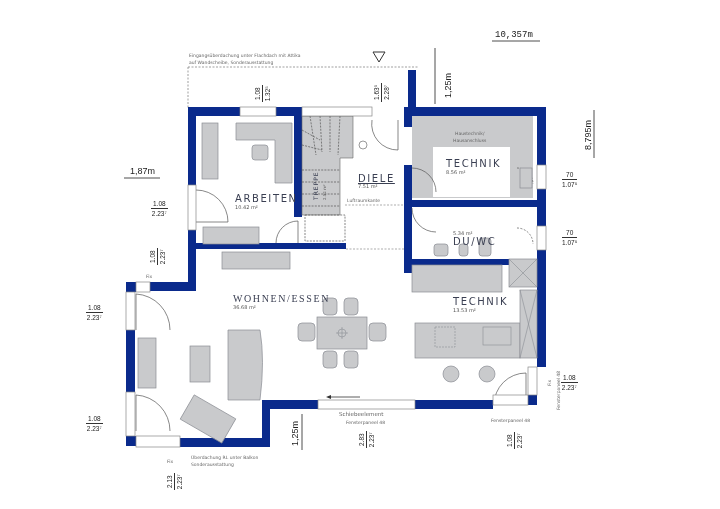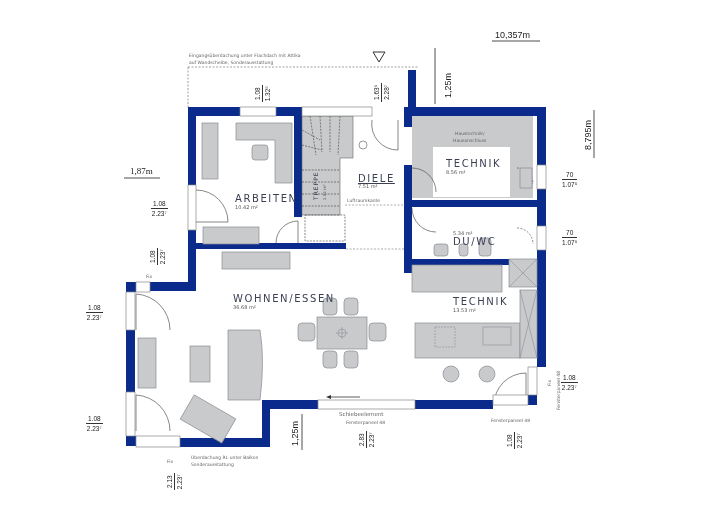--- a/index.html
+++ b/index.html
@@ -166,35 +166,35 @@
 
   <g stroke="#222" stroke-width="0.8">
     <line x1="492" y1="41" x2="540" y2="41"></line>
     <line x1="594" y1="110" x2="594" y2="158"></line>
     <line x1="124" y1="178" x2="160" y2="178"></line>
     <line x1="435" y1="48" x2="435" y2="104"></line>
     <line x1="302" y1="414" x2="302" y2="450"></line>
   </g>
 </svg>
 
-<div class="dim" style="left:495px;top:30px;">10,357m</div>
+<div class="dim" style="left:495px;top:30px;font-family:Liberation Mono, monospace;">10,357m</div>
 <div class="dim vert" style="left:583px;top:150px;">8,795m</div>
-<div class="dim" style="left:130px;top:166px;font-family:Liberation Serif, serif;">1,87m</div>
+<div class="dim" style="left:130px;top:166px;">1,87m</div>
 <div class="dim vert" style="left:443px;top:98px;">1,25m</div>
 <div class="dim vert" style="left:290px;top:446px;">1,25m</div>
 
 <div class="room-label" style="left:235px;top:193px;">ARBEITEN</div>
 <div class="room-area" style="left:235px;top:204px;">10.42 m²</div>
 <div class="room-label" style="left:358px;top:173px;text-decoration:underline;">DIELE</div>
 <div class="room-area" style="left:358px;top:183px;">7.51 m²</div>
 <div class="room-label" style="left:446px;top:158px;">TECHNIK</div>
 <div class="room-area" style="left:446px;top:169px;">8.56 m²</div>
 <div class="room-label" style="left:453px;top:236px;">DU/WC</div>
 <div class="room-area" style="left:453px;top:230px;">5.34 m²</div>
-<div class="room-label" style="left:233px;top:293px;">WOHNEN/ESSEN</div>
+<div class="room-label" style="left:233px;top:293px;font-family:Liberation Serif, serif;">WOHNEN/ESSEN</div>
 <div class="room-area" style="left:233px;top:304px;">36.68 m²</div>
 <div class="room-label" style="left:453px;top:296px;">TECHNIK</div>
 <div class="room-area" style="left:453px;top:307px;">13.53 m²</div>
 <div class="room-label vert" style="left:312px;top:200px;font-size:6px;letter-spacing:1px;">TREPPE</div>
 <div class="room-area vert" style="left:322px;top:200px;font-size:4px;">2.52 m²</div>
 
 <div class="note" style="left:189px;top:52px;">
   <span>Eingangsüberdachung unter Flachdach mit Attika</span><br>
   <span>auf Wandscheibe, Sonderausstattung</span>
 </div>

